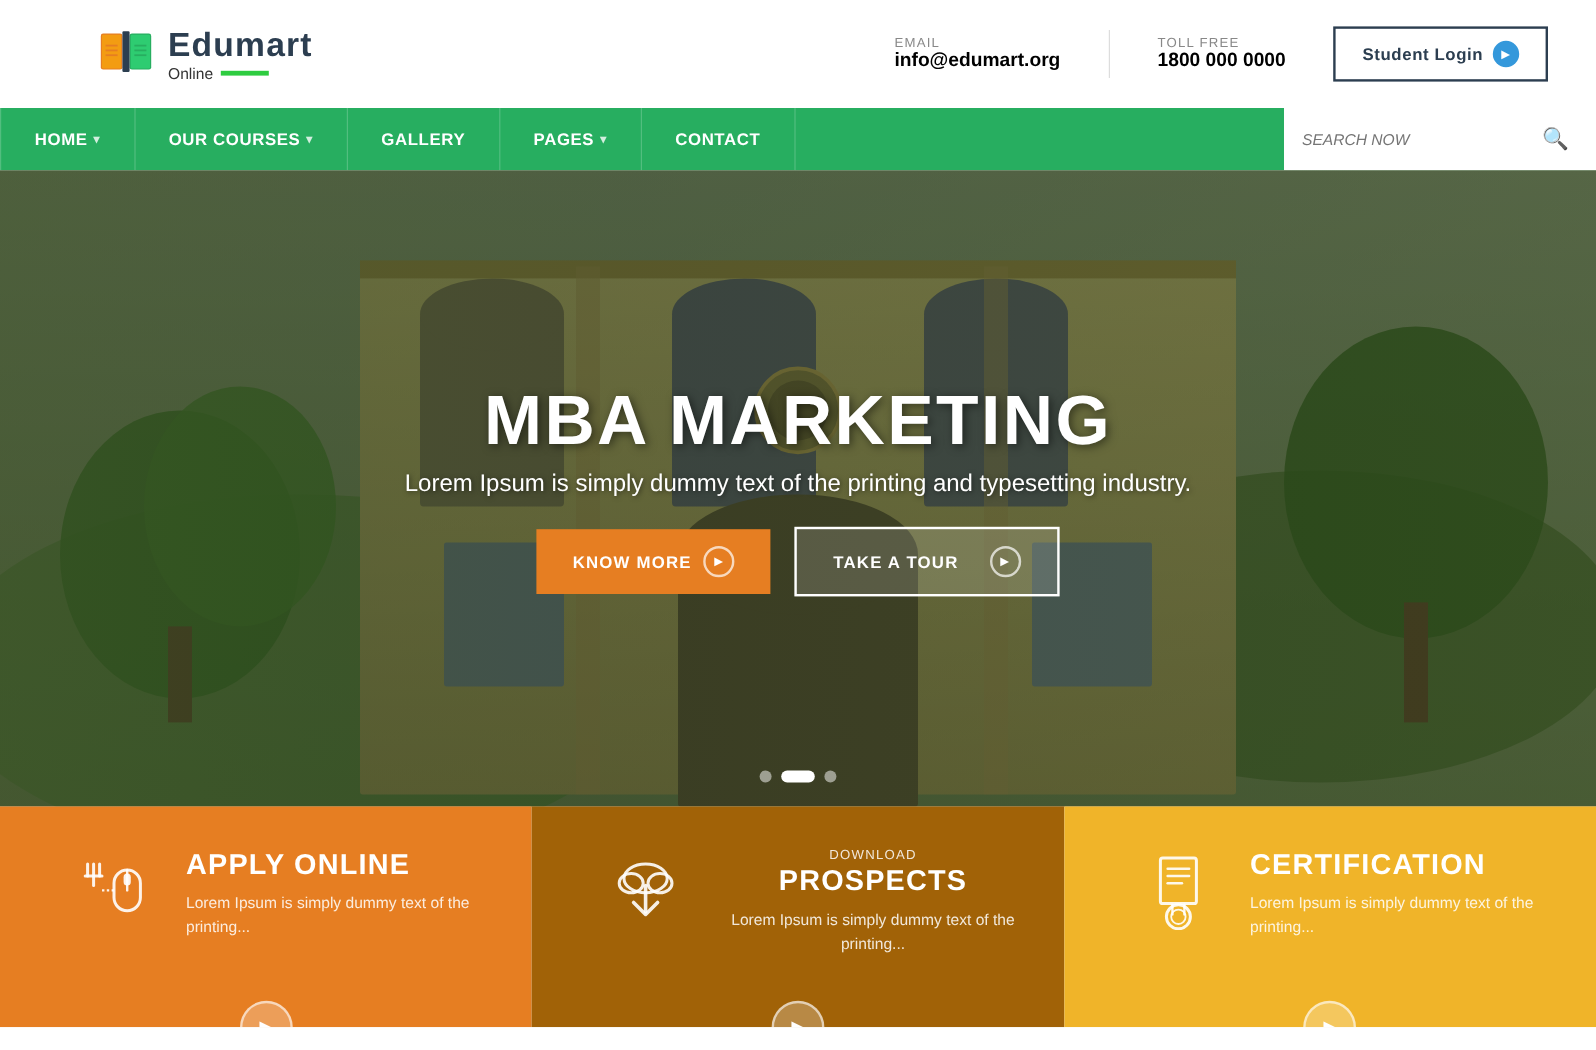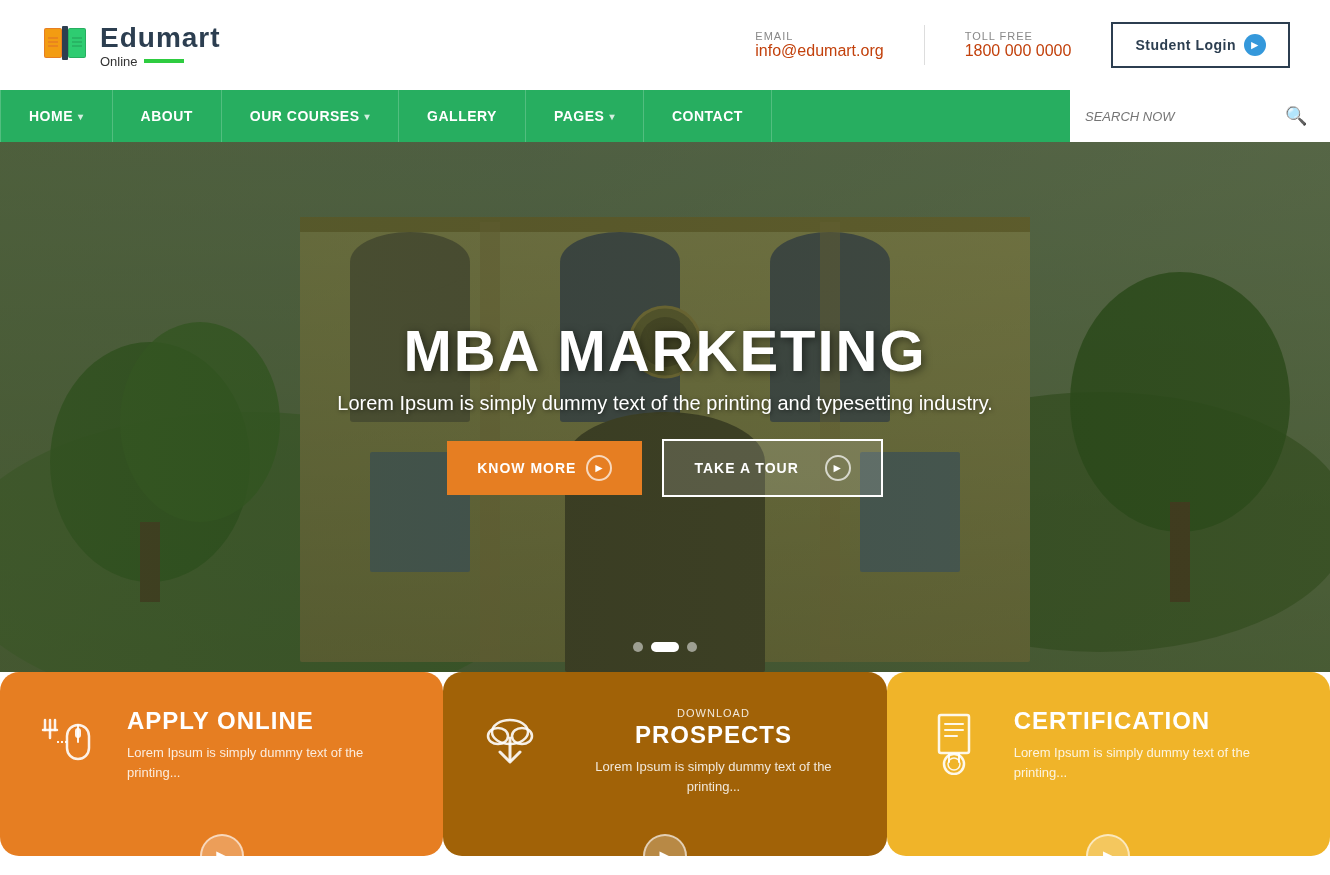--- a/index.html
+++ b/index.html
@@ -6,20 +6,21 @@
     body { font-family: Arial, sans-serif; width: 1330px; overflow-x: hidden; }
 
     
     .header {
       display: flex;
       align-items: center;
       justify-content: space-between;
       padding: 15px 40px;
       background: #fff;
       height: 90px;
+      margin-left: 40px;
     }
     .logo-area {
       display: flex;
       align-items: center;
       gap: 10px;
     }
     .logo-icon {
       width: 50px;
       height: 50px;
     }
@@ -52,22 +53,22 @@
       text-align: left;
     }
     .contact-item .label {
       font-size: 11px;
       color: #888;
       text-transform: uppercase;
       letter-spacing: 1px;
     }
     .contact-item .value {
       font-size: 16px;
-      font-weight: normal;
-      color: #c2410c;
+      font-weight: bold;
+      color: #000000;
     }
     .divider-v {
       width: 1px;
       height: 40px;
       background: #ddd;
     }
     .student-login-btn {
       background: #fff;
       border: 2px solid #2c3e50;
       color: #2c3e50;
@@ -311,25 +312,24 @@
       line-height: 1.5;
     }
     .card-with-btn {
       flex: 1;
       position: relative;
       display: flex;
       flex-direction: column;
     }
     .card-inner {
       flex: 1;
-      padding: 35px 30px 60px 32px;
+      padding: 35px 30px 60px 60px;
       display: flex;
       align-items: flex-start;
       gap: 25px;
-      border-radius: 19px;
     }
     .card-btn-bottom {
       position: absolute;
       bottom: -22px;
       left: 50%;
       transform: translateX(-50%);
       width: 44px;
       height: 44px;
       border-radius: 50%;
       background: rgba(255,255,255,0.25);
@@ -391,23 +391,20 @@
       <span class="arrow-circle">►</span>
     </button>
   </div>
 </header>
 
 <nav class="navbar">
   <div class="nav-items">
     <div class="nav-item">
       <span>HOME</span>
       <span class="chevron">▾</span>
-    </div>
-    <div class="nav-item">
-      <span>ABOUT</span>
     </div>
     <div class="nav-item">
       <span>OUR COURSES</span>
       <span class="chevron">▾</span>
     </div>
     <div class="nav-item">
       <span>GALLERY</span>
     </div>
     <div class="nav-item">
       <span>PAGES</span>

